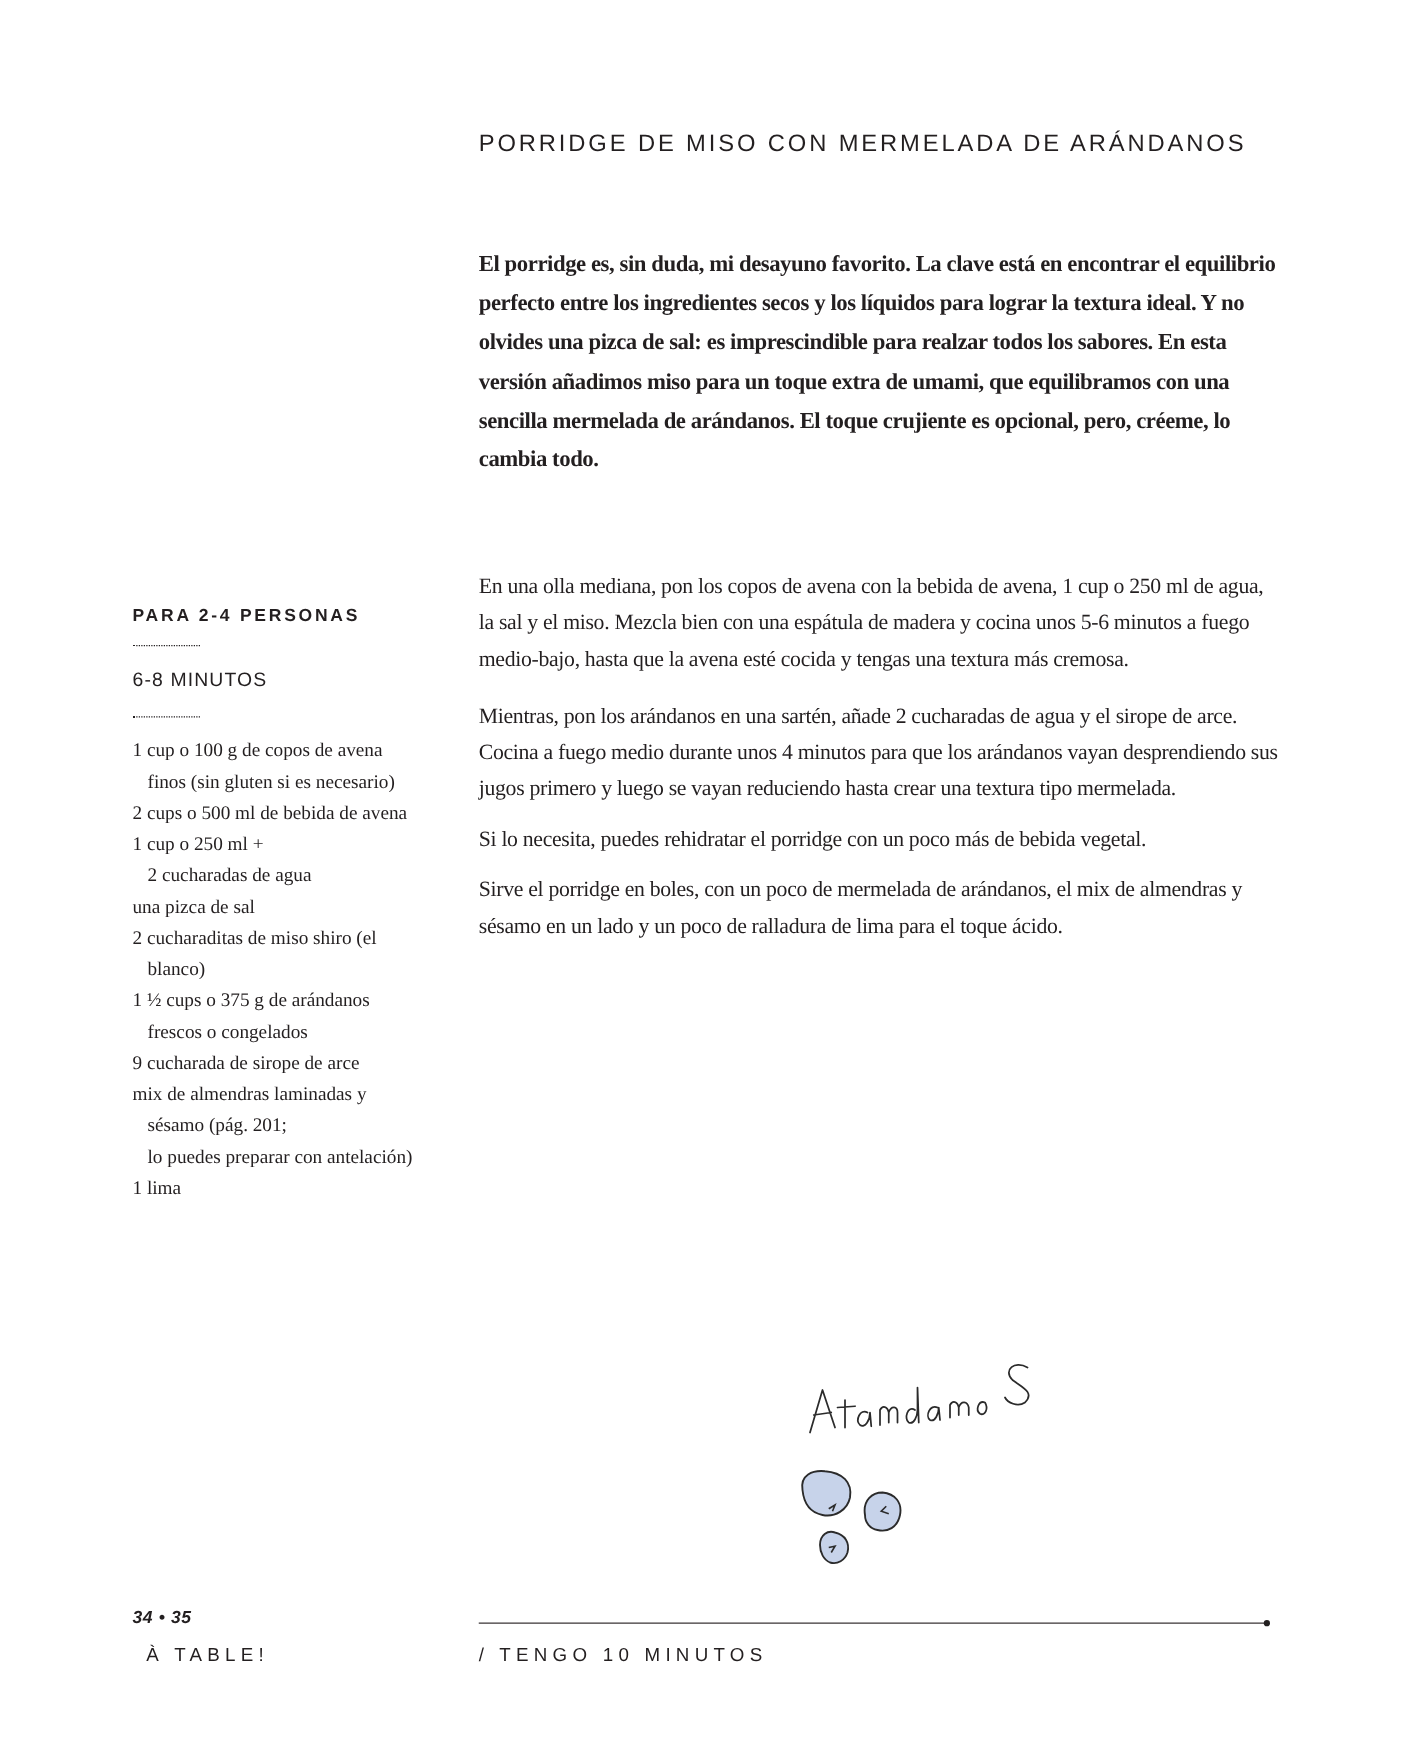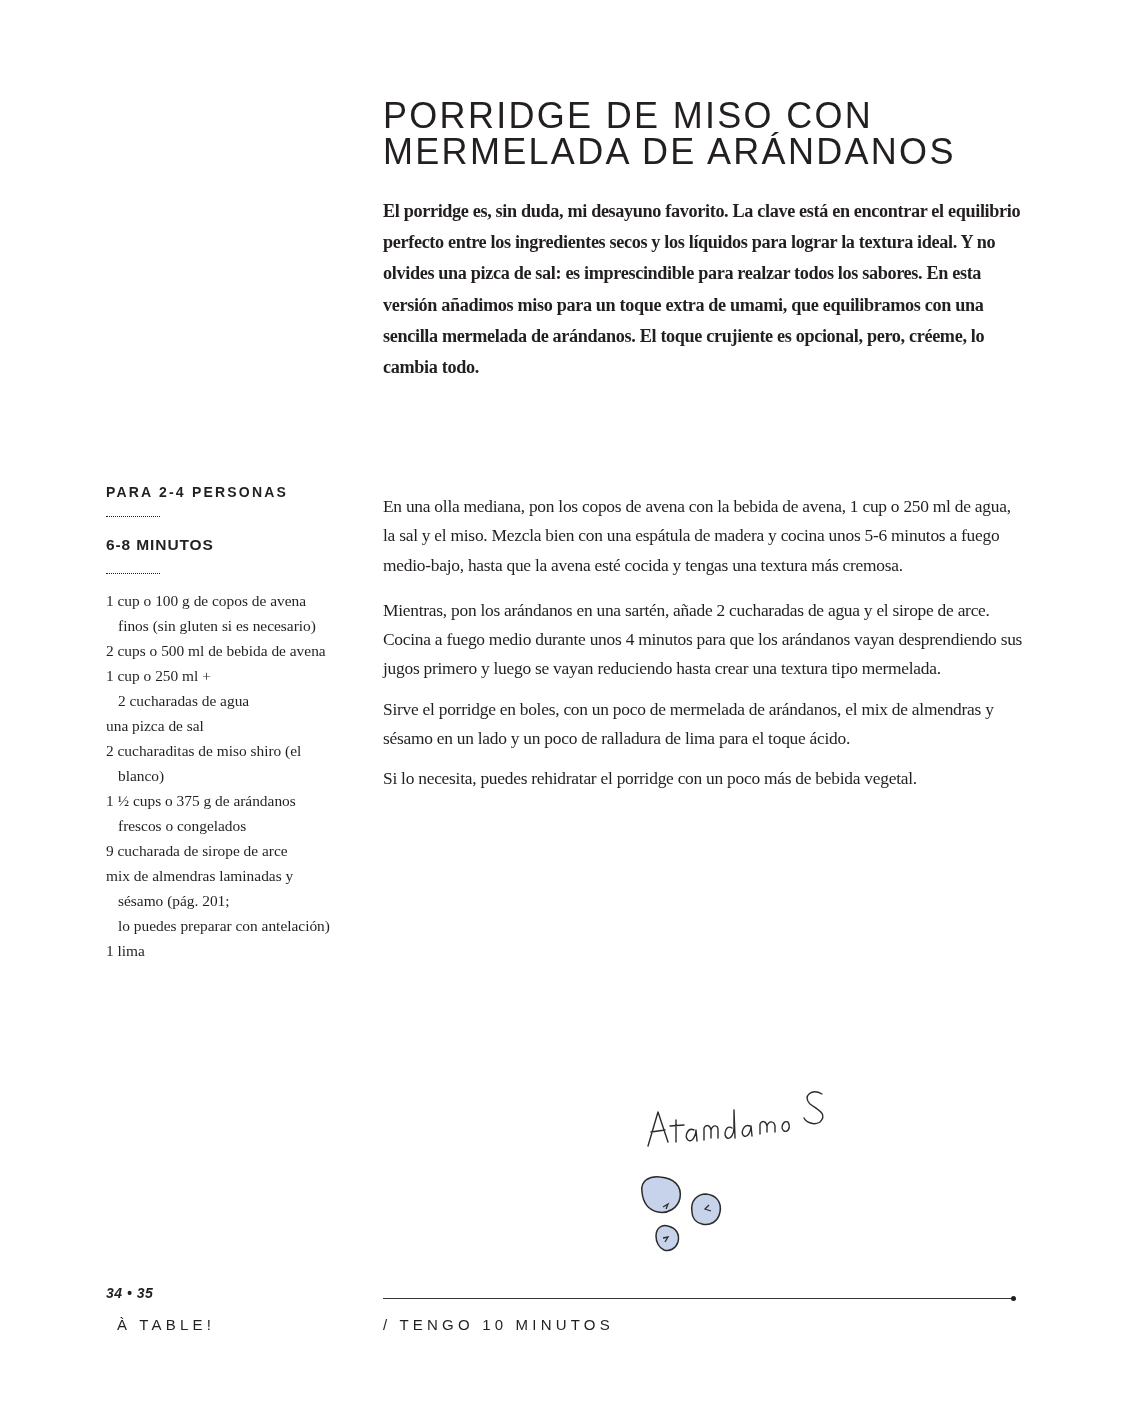--- a/index.html
+++ b/index.html
@@ -3,21 +3,21 @@
   <meta charset="utf-8">
   <style>
     html, body { margin: 0; padding: 0; background: #ffffff; }
     body {
       width: 1122px; height: 1406px; position: relative; overflow: hidden;
       color: #231f20;
     }
     .title {
       position: absolute; left: 383px; top: 98px; width: 650px;
       font-family: "Liberation Sans", "DejaVu Sans", sans-serif;
-      font-size: 36px; line-height: 36px; letter-spacing: 2.3px;
+      font-size: 19px; line-height: 36px; letter-spacing: 2.3px;
       font-weight: normal; margin: 0; color: #231f20;
     }
     .intro {
       position: absolute; left: 383px; top: 196px; width: 640px;
       font-family: "Liberation Serif", "DejaVu Serif", serif;
       font-size: 18.2px; line-height: 31.2px; font-weight: bold;
       letter-spacing: -0.35px; margin: 0; color: #231f20;
     }
     .sidebar {
       position: absolute; left: 106px; top: 482px; width: 230px;
@@ -27,33 +27,33 @@
       font-weight: bold; font-size: 14px; letter-spacing: 2.2px;
       line-height: 20px; margin: 0; color: #231f20;
     }
     .dots {
       width: 54px; height: 0; border-top: 1.5px dotted #231f20;
       margin: 14px 0 0 0;
     }
     .time {
       font-family: "Liberation Sans", "DejaVu Sans", sans-serif;
       font-size: 15.5px; letter-spacing: 0.9px; line-height: 20px;
-      margin: 18px 0 0 0; color: #231f20; font-weight: bold;
+      margin: 18px 0 0 0; color: #231f20;
     }
     .dots2 { margin-top: 18px; }
     .ingredients {
       list-style: none; padding: 0; margin: 14px 0 0 0;
       font-family: "Liberation Serif", "DejaVu Serif", serif;
       font-size: 15.4px; line-height: 25px; color: #231f20;
     }
     .ingredients li {
       padding-left: 12px; text-indent: -12px; white-space: pre-line;
     }
     .method {
-      position: absolute; left: 383px; top: 492px; width: 640px;
+      position: absolute; left: 383px; top: 454px; width: 640px;
       font-family: "Liberation Serif", "DejaVu Serif", serif;
       font-size: 17.4px; line-height: 29.3px; color: #231f20;
       letter-spacing: -0.25px;
     }
     .method p { margin: 0 0 11px 0; }
     .method p:first-child { margin-bottom: 16px; }
     .illustration {
       position: absolute; left: 630px; top: 1080px; width: 220px; height: 180px;
     }
     .page-number {
@@ -105,22 +105,22 @@
     <li>9 cucharada de sirope de arce</li>
     <li>mix de almendras laminadas y sésamo (pág. 201;
 lo puedes preparar con antelación)</li>
     <li>1 lima</li>
   </ul>
 </div>
 
 <div class="method">
   <p>En una olla mediana, pon los copos de avena con la bebida de avena, 1 cup o 250 ml de agua, la sal y el miso. Mezcla bien con una espátula de madera y cocina unos 5-6 minutos a fuego medio-bajo, hasta que la avena esté cocida y tengas una textura más cremosa.</p>
   <p>Mientras, pon los arándanos en una sartén, añade 2 cucharadas de agua y el sirope de arce. Cocina a fuego medio durante unos 4 minutos para que los arándanos vayan desprendiendo sus jugos primero y luego se vayan reduciendo hasta crear una textura tipo mermelada.</p>
+  <p>Si lo necesita, puedes rehidratar el porridge con un poco más de bebida vegetal.</p>
   <p>Sirve el porridge en boles, con un poco de mermelada de arándanos, el mix de almendras y sésamo en un lado y un poco de ralladura de lima para el toque ácido.</p>
-  <p>Si lo necesita, puedes rehidratar el porridge con un poco más de bebida vegetal.</p>
 </div>
 
 <div class="illustration">
   <svg width="220" height="180" viewBox="0 0 220 180">
     <g fill="none" stroke="#2b2b2b" stroke-width="1.4" stroke-linecap="round" stroke-linejoin="round">
 
       <path d="M18 66 L28 32 L38 62 M21 52 L35 50"></path>
       <path d="M46 40 L46 62 M40 46 L54 45"></path>
       <path d="M64 50 C58 47 54 56 58 60 C62 63 66 56 66 50 L67 61"></path>
       <path d="M74 60 L74 48 C76 44 80 45 81 50 L81 58 M81 50 C83 44 88 45 88 50 L88 58"></path>

